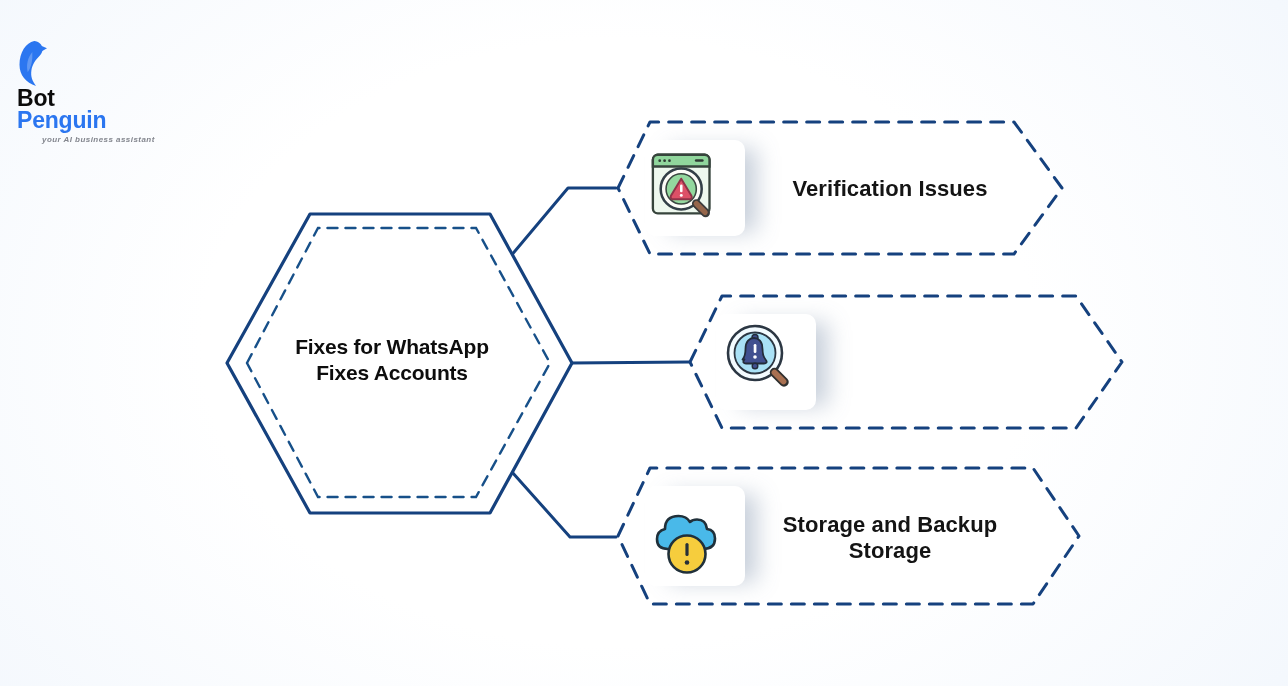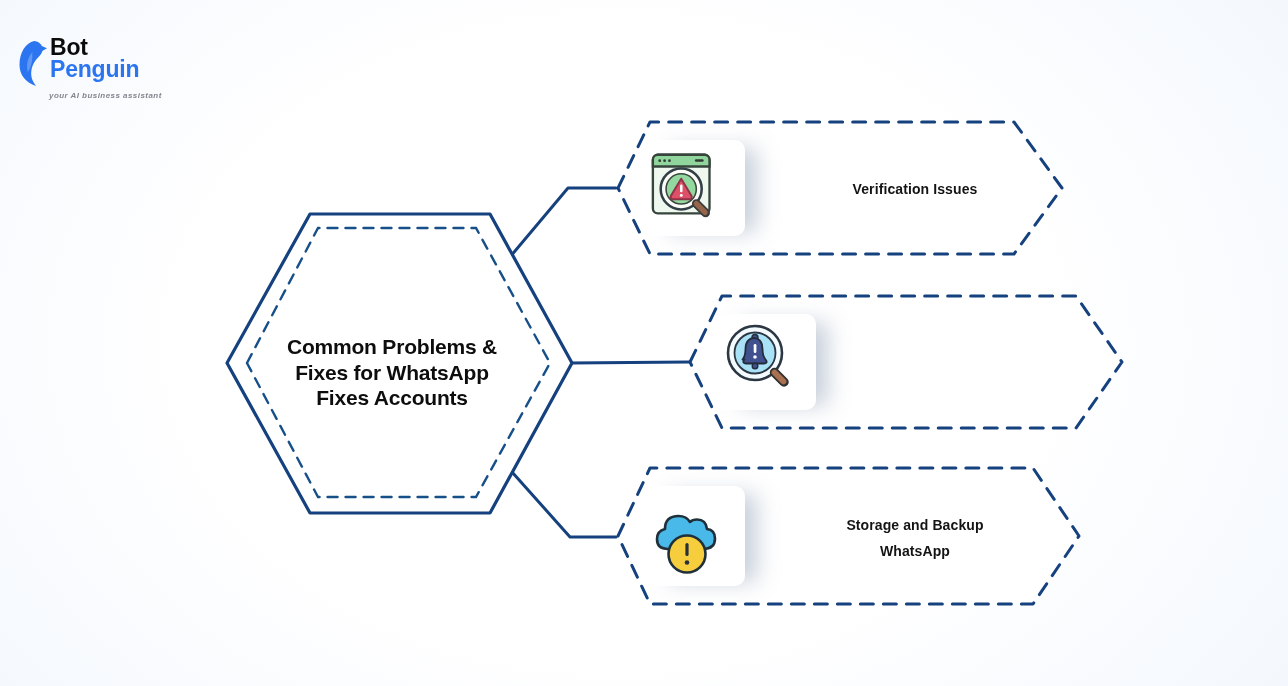--- a/index.html
+++ b/index.html
@@ -12,44 +12,44 @@
   *{margin:0;padding:0;box-sizing:border-box;}
   html,body{width:1288px;height:686px;overflow:hidden;}
   body{
     font-family:"Liberation Sans", sans-serif;
     background:radial-gradient(95% 130% at 48% 50%, #ffffff 34%, #f4f8fd 66%, var(--bg-edge) 100%);
   }
   .stage{position:relative;width:1288px;height:686px;}
 
   
   .logo{position:absolute;left:14px;top:36px;width:180px;}
-  .logo-row{display:flex;align-items:flex-start;}
+  .logo-row{display:flex;align-items:flex-start;flex-direction:column;}
   .penguin-svg{width:33px;height:48px;margin-top:3px;}
   .brand-text{margin-left:3px;line-height:22px;font-weight:bold;font-size:23px;letter-spacing:-0.2px;}
   .brand-top{color:#0b0b0b;}
   .brand-bottom{color:var(--logo-blue);}
-  .tagline{margin:4px 0 0 35px;font-size:8px;font-style:italic;color:#83868e;letter-spacing:0.45px;font-weight:bold;}
+  .tagline{margin:4px 0 0 28px;font-size:8px;font-style:italic;color:#83868e;letter-spacing:0.45px;font-weight:bold;}
 
   
   .diagram-svg{position:absolute;left:0;top:0;width:1288px;height:686px;}
   .connector{fill:none;stroke:var(--outline-navy);stroke-width:3;stroke-linejoin:round;stroke-linecap:round;}
   .node-hex{fill:#ffffff;stroke:var(--outline-navy);stroke-width:3;stroke-dasharray:13 10;stroke-linecap:round;stroke-linejoin:round;}
   .center-hex{fill:#ffffff;stroke:var(--outline-navy);stroke-width:3.2;stroke-linejoin:round;}
   .center-hex-dash{fill:none;stroke:var(--dash-navy);stroke-width:2.4;stroke-dasharray:10 8;stroke-linecap:round;}
 
   
   .icon-card{position:absolute;background:#ffffff;border-radius:10px;
              box-shadow:18px 2px 22px -6px rgba(96,120,152,0.35);}
   .icon{position:absolute;}
 
   
   .center-title{position:absolute;left:257px;top:334px;width:270px;text-align:center;
                 font-size:21px;line-height:25.5px;font-weight:800;color:#0d0d0d;letter-spacing:-0.2px;}
   .node-label{position:absolute;display:flex;flex-direction:column;justify-content:center;align-items:center;
-              text-align:right;font-size:14px;line-height:26px;font-weight:600;color:var(--text-dark);letter-spacing:0.1px;margin-left:25px;}
+              text-align:right;font-size:22px;line-height:26px;font-weight:600;color:var(--text-dark);letter-spacing:0.1px;}
   .label-1{left:745px;top:158px;width:290px;height:62px;}
   .label-2{left:812px;top:332px;width:290px;height:62px;}
   .label-3{left:745px;top:502px;width:290px;height:72px;}
 </style>
 </head>
 <body>
 
 <div class="stage">
 
   <div class="logo">
@@ -75,21 +75,20 @@
 
     <polygon class="node-hex" points="618,188 650,122 1014,122 1062,188 1014,254 650,254"></polygon>
     <polygon class="node-hex" points="690,362 722,296 1076,296 1122,362 1076,428 722,428"></polygon>
     <polygon class="node-hex" points="618,536 650,468 1033,468 1079,536 1033,604 650,604"></polygon>
 
     <polygon class="center-hex" points="227,363 310,214 490,214 572,363 490,513 310,513"></polygon>
     <polygon class="center-hex-dash" points="247,363 318,228 476,228 550,363 476,497 318,497"></polygon>
   </svg>
 
   <div class="center-title">
-    <div>Common Problems &amp;</div>
     <div>Fixes for WhatsApp</div>
     <div>Fixes Accounts</div>
   </div>
 
   <div class="icon-card" style="left:645px;top:140px;width:100px;height:96px;"></div>
   <svg class="icon" style="left:648px;top:146px;width:82px;height:82px;" viewBox="0 0 84 84">
     <rect x="5" y="9" width="58" height="60" rx="5" fill="#eef8ee" stroke="#37443c" stroke-width="2.4"></rect>
     <path d="M5 21 v-7 a5 5 0 0 1 5-5 h48 a5 5 0 0 1 5 5 v7 Z" fill="#90d69c" stroke="#37443c" stroke-width="2.4"></path>
     <circle cx="12" cy="15" r="1.4" fill="#2f3b33"></circle>
     <circle cx="17" cy="15" r="1.4" fill="#2f3b33"></circle>
@@ -122,16 +121,16 @@
 
   <div class="icon-card" style="left:645px;top:486px;width:100px;height:100px;"></div>
   <svg class="icon" style="left:650px;top:499px;width:82px;height:78px;" viewBox="0 0 82 78">
     <path d="M18 50 q-11 0 -11 -10 q0 -8 8 -10 q0 -13 13.5 -13 q8 0 11.5 6 q2.5 -2.5 7 -2.5 q9 0 10 9.5 q8 1 8 9.5 q0 10.5 -12 10.5 Z" fill="#49b9e9" stroke="#20303a" stroke-width="2.6" stroke-linejoin="round"></path>
     <circle cx="37" cy="55" r="18.5" fill="#f6cd3d" stroke="#20303a" stroke-width="2.6"></circle>
     <rect x="35.4" y="44" width="3.2" height="13" rx="1.6" fill="#273038"></rect>
     <circle cx="37" cy="63.5" r="2.3" fill="#273038"></circle>
   </svg>
   <div class="node-label label-3">
     <div>Storage and Backup</div>
-    <div>WhatsApp</div>
+    <div>Storage</div>
   </div>
 
 </div>
 
 </body></html>

